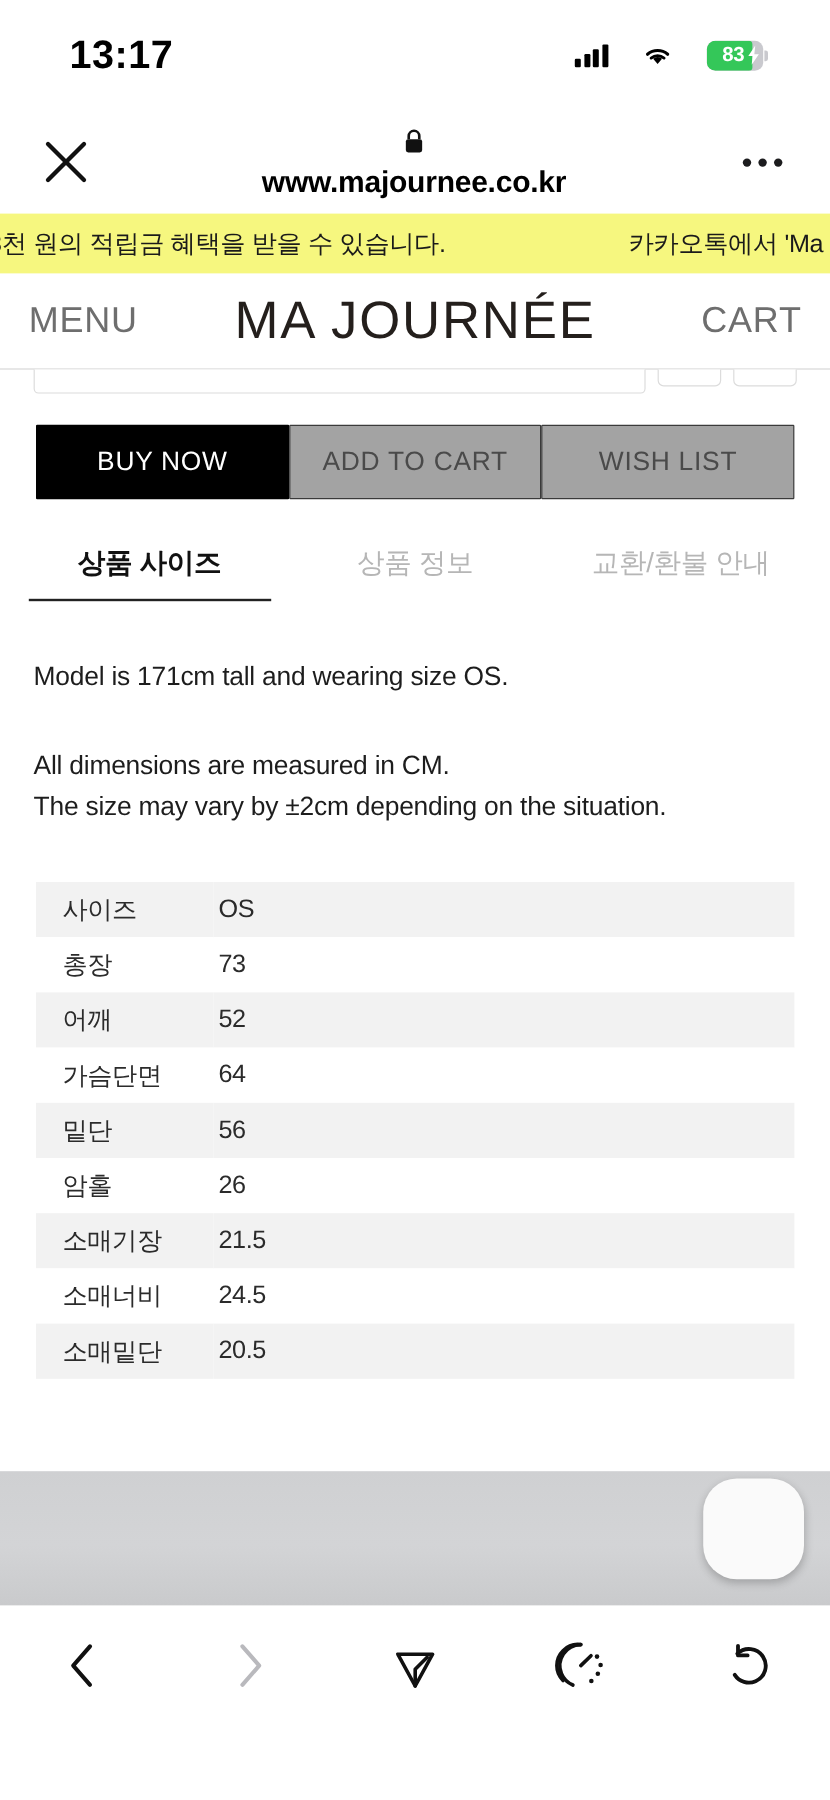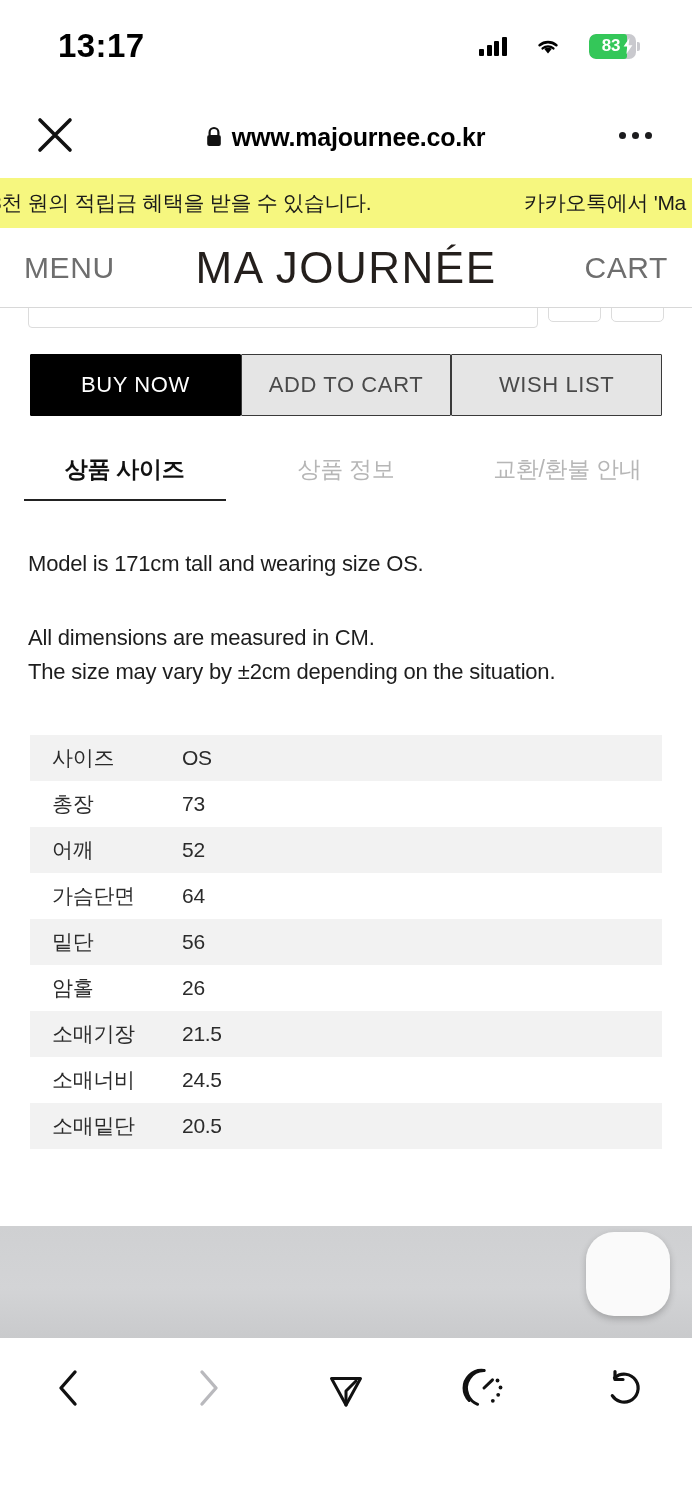--- a/index.html
+++ b/index.html
@@ -52,21 +52,21 @@
   
   .browser-bar {
     position: absolute; top: 92px; left: 0; width: 692px; height: 86px;
     display: flex; align-items: center; background: #fff;
   }
   .close-btn {
     width: 74px; display: flex; align-items: center; justify-content: center;
     margin-left: 18px; cursor: pointer;
   }
   .url-block { flex: 1; text-align: center; margin-top: 4px; }
-  .url-line { display: flex; align-items: center; justify-content: center; gap: 9px; }
+  .url-line { display: flex; align-items: center; justify-content: center; gap: 9px; flex-direction: column; }
   .lock-icon { display: block; }
   .url-text { font-size: 25px; font-weight: 700; color: #000; letter-spacing: -.2px; }
   .url-sub { font-size: 20px; color: #8a8a8e; margin-top: 2px; letter-spacing: -.1px; }
   .more-btn {
     width: 74px; margin-right: 20px; display: flex; align-items: center;
     justify-content: center; gap: 6px; cursor: pointer;
   }
   .more-btn span { width: 7px; height: 7px; border-radius: 50%; background: #1c1c1e; }
 
   
@@ -116,21 +116,21 @@
 
   
   .actions {
     display: flex; padding: 12px 30px 0 30px;
   }
   .btn {
     flex: 1; height: 62px; display: flex; align-items: center; justify-content: center;
     font-size: 22px; letter-spacing: .6px; cursor: pointer; border-radius: 1px;
   }
   .btn-primary { background: #000; color: #fff; border: 1px solid #000; }
-  .btn-outline { background: #e5e5e5; color: #4a4a4a; border: 1px solid #3a3a3a; }
+  .btn-outline { background: #a3a3a3; color: #4a4a4a; border: 1px solid #3a3a3a; }
 
   
   .tabs {
     display: flex; margin-top: 38px; padding: 0 14px;
   }
   .tab {
     flex: 1; text-align: center; font-size: 23px; color: #b6b6b6;
     padding-bottom: 16px; cursor: pointer; letter-spacing: -.3px;
     position: relative;
   }

